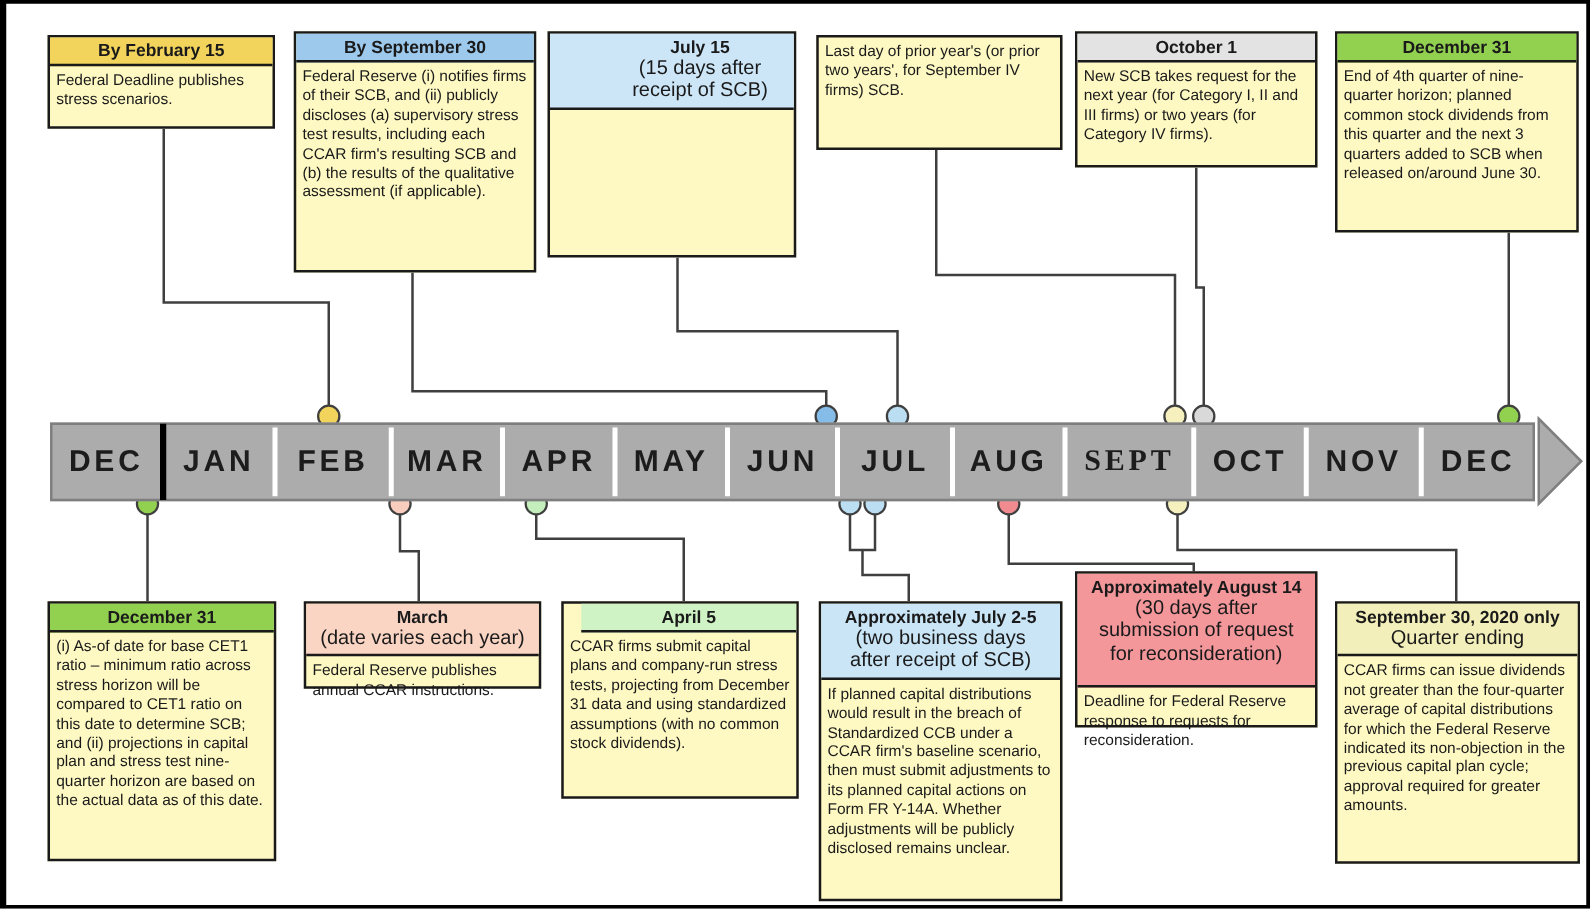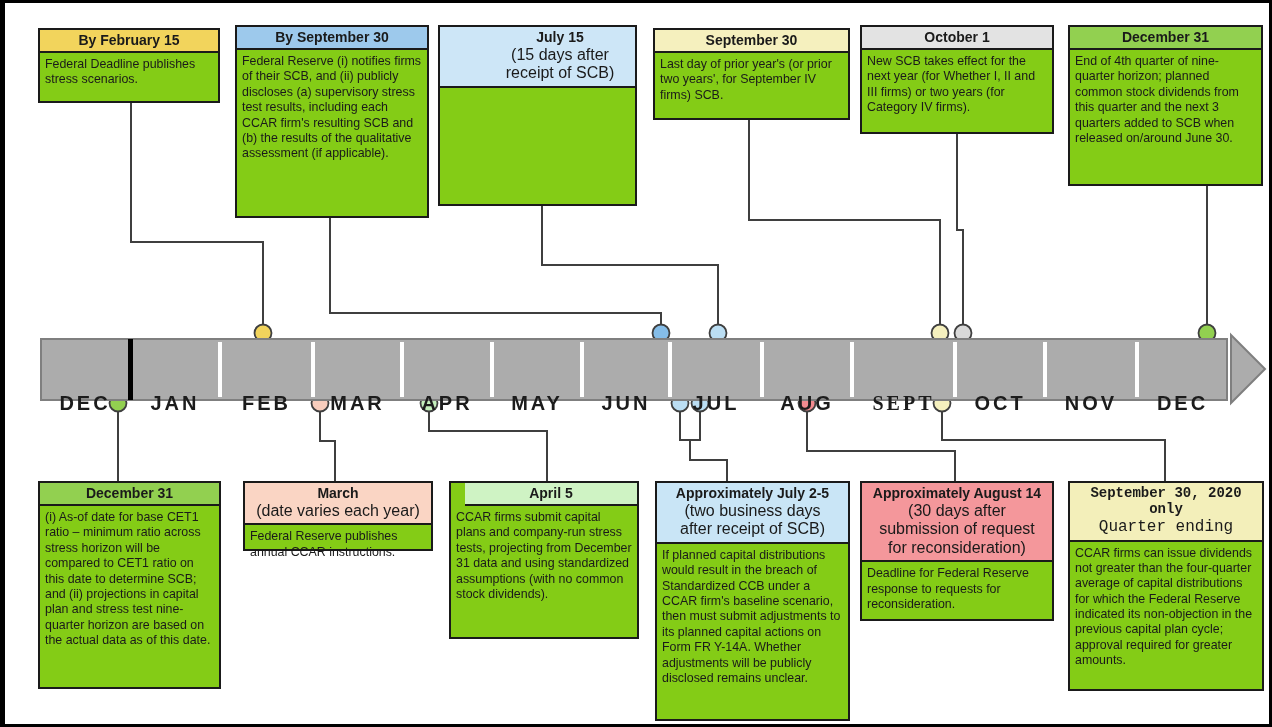--- a/index.html
+++ b/index.html
@@ -9,27 +9,27 @@
     font-family:"Liberation Sans", sans-serif;color:#1a1a1a;overflow:hidden;
   }
   #gfx{position:absolute;left:0;top:0;width:1272px;height:727px;pointer-events:none;}
   
   #bar{
     position:absolute;left:35px;top:335px;width:1188px;height:63px;
     background:#ACACAC;border:2px solid #7F7F7F;box-sizing:border-box;
   }
   .month{
     position:absolute;top:353px;transform:translateX(-50%);
-    font-size:20px;font-weight:bold;letter-spacing:3px;color:#1c1c1c;white-space:nowrap;margin-top:36px;
+    font-size:24px;font-weight:bold;letter-spacing:3px;color:#1c1c1c;white-space:nowrap;
   }
   .tick{position:absolute;top:339px;width:4px;height:55px;background:#fff;}
   #year-divider{position:absolute;left:123px;top:336px;width:5px;height:61px;background:#000;}
   
   .ebox{
-    position:absolute;background:#84cc16;border:2px solid #1a1a1a;box-sizing:border-box;
+    position:absolute;background:#fef9c3;border:2px solid #1a1a1a;box-sizing:border-box;
     display:flex;flex-direction:column;
   }
   .ehead{
     border-bottom:2px solid #1a1a1a;text-align:center;padding:2px 2px 3px 2px;flex:0 0 auto;
   }
   .etitle{font-size:14px;font-weight:bold;line-height:1.15;}
   .esub{font-size:16px;line-height:1.15;margin-top:1px;}
   .ebody{
     font-size:12.4px;line-height:1.24;padding:4px 5px;text-align:left;flex:1 1 auto;
   }
@@ -113,31 +113,28 @@
   </div>
 
   <div class="ebox" style="left:433px;top:22px;width:199px;height:181px">
     <div class="ehead" style="background: rgb(205, 230, 247); padding-left: 47px;">
       <div class="etitle">July 15</div>
       <div class="esub">(15 days after receipt of SCB)</div>
     </div>
   </div>
 
   <div class="ebox" style="left:648px;top:25px;width:197px;height:92px">
-    <div class="ehead" style="background: rgb(245, 240, 190);">
-      <div class="etitle">September 30</div>
-    </div>
     <div class="ebody">Last day of prior year's (or prior two years', for September IV firms) SCB.</div>
   </div>
 
   <div class="ebox" style="left:855px;top:22px;width:194px;height:109px">
     <div class="ehead" style="background: rgb(227, 227, 227);">
       <div class="etitle">October 1</div>
     </div>
-    <div class="ebody">New SCB takes effect for the next year (for Whether I, II and III firms) or two years (for Category IV firms).</div>
+    <div class="ebody">New SCB takes request for the next year (for Category I, II and III firms) or two years (for Category IV firms).</div>
   </div>
 
   <div class="ebox" style="left:1063px;top:22px;width:195px;height:161px">
     <div class="ehead" style="background: rgb(146, 208, 80);">
       <div class="etitle">December 31</div>
     </div>
     <div class="ebody">End of 4th quarter of nine-quarter horizon; planned common stock dividends from this quarter and the next 3 quarters added to SCB when released on/around June 30.</div>
   </div>
 
   <div class="ebox" style="left:33px;top:478px;width:183px;height:208px">
@@ -163,29 +160,29 @@
   </div>
 
   <div class="ebox" style="left:650px;top:478px;width:195px;height:240px">
     <div class="ehead" style="background: rgb(201, 229, 246);">
       <div class="etitle">Approximately July 2-5</div>
       <div class="esub" style="max-width:150px;margin:1px auto 0">(two business days after receipt of SCB)</div>
     </div>
     <div class="ebody">If planned capital distributions would result in the breach of Standardized CCB under a CCAR firm's baseline scenario, then must submit adjustments to its planned capital actions on Form FR Y-14A. Whether adjustments will be publicly disclosed remains unclear.</div>
   </div>
 
-  <div class="ebox" style="left:855px;top:478px;width:194px;height:140px">
+  <div class="ebox" style="left:855px;top:454px;width:194px;height:125px">
     <div class="ehead" style="background: rgb(244, 151, 155);">
       <div class="etitle">Approximately August 14</div>
-      <div class="esub" style="max-width:170px;margin:1px auto 0">(30 days after submission of request for reconsideration)</div>
+      <div class="esub" style="max-width:170px;margin:1px auto 12px">(30 days after submission of request for reconsideration)</div>
     </div>
     <div class="ebody">Deadline for Federal Reserve response to requests for reconsideration.</div>
   </div>
 
   <div class="ebox" style="left:1063px;top:478px;width:196px;height:210px">
-    <div class="ehead" style="background: rgb(243, 239, 186); font-family: Liberation Mono, monospace;">
+    <div class="ehead" style="background: rgb(243, 239, 186);">
       <div class="etitle">September 30, 2020 only</div>
       <div class="esub">Quarter ending</div>
     </div>
     <div class="ebody">CCAR firms can issue dividends not greater than the four-quarter average of capital distributions for which the Federal Reserve indicated its non-objection in the previous capital plan cycle; approval required for greater amounts.</div>
   </div>
 
 </div>
 
 </body></html>

